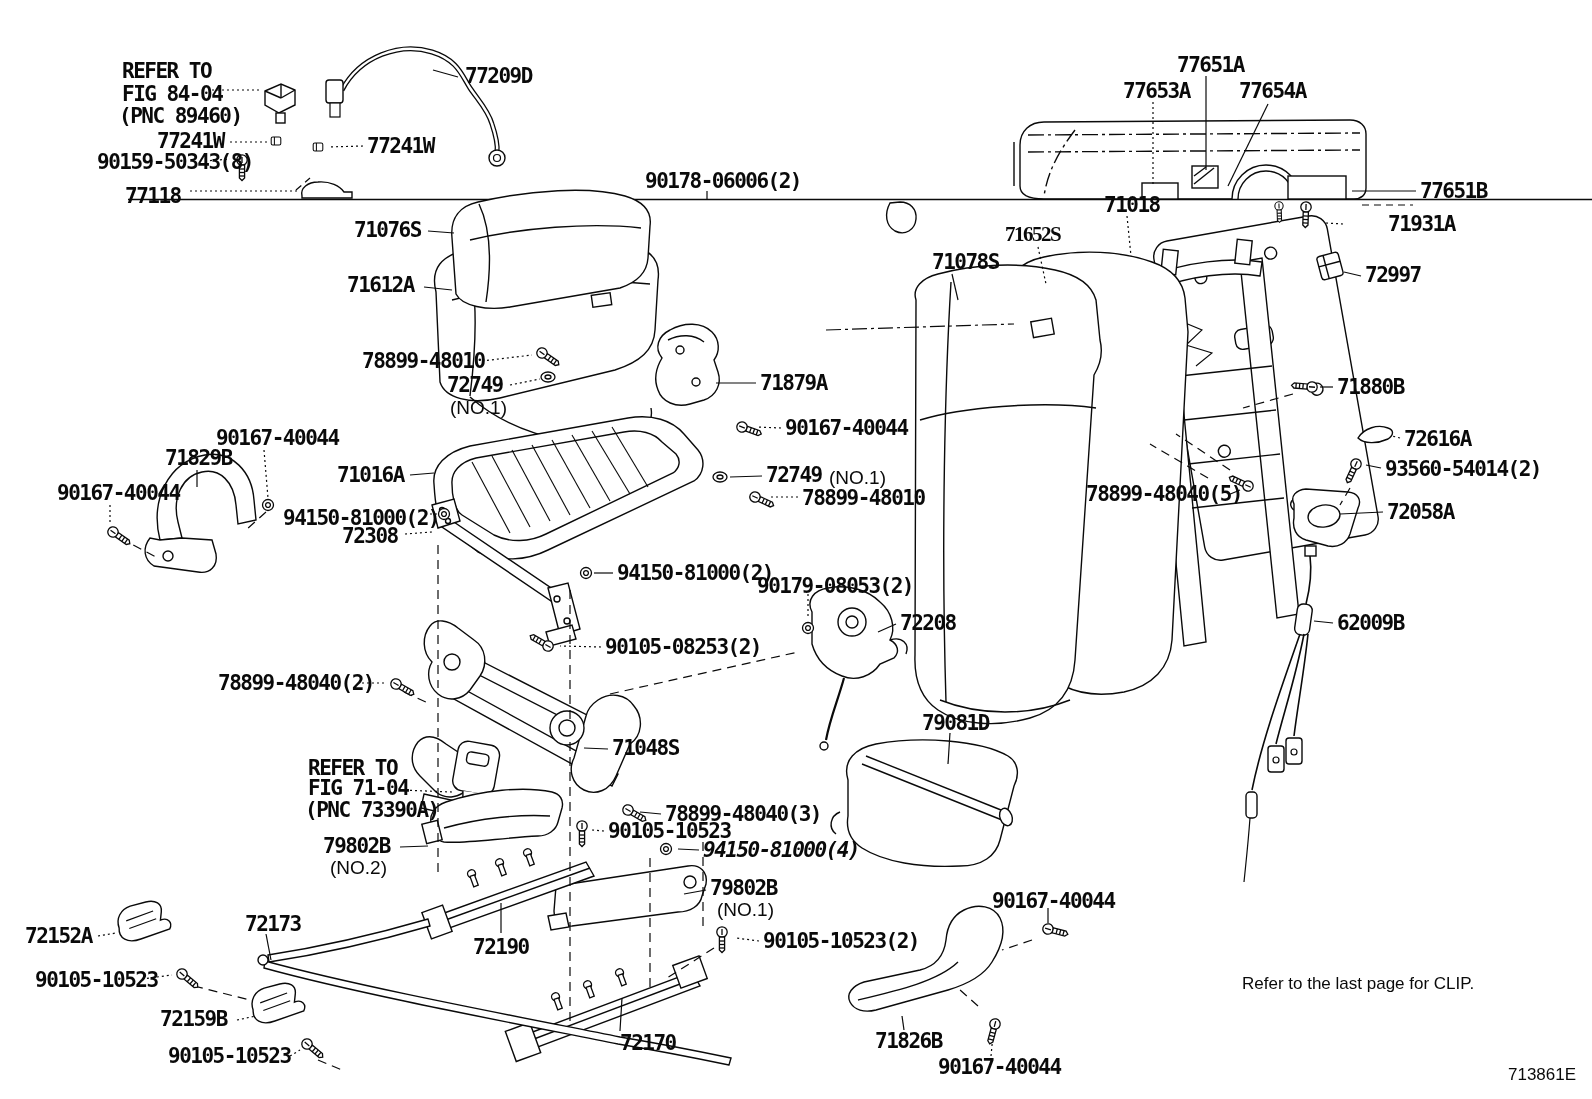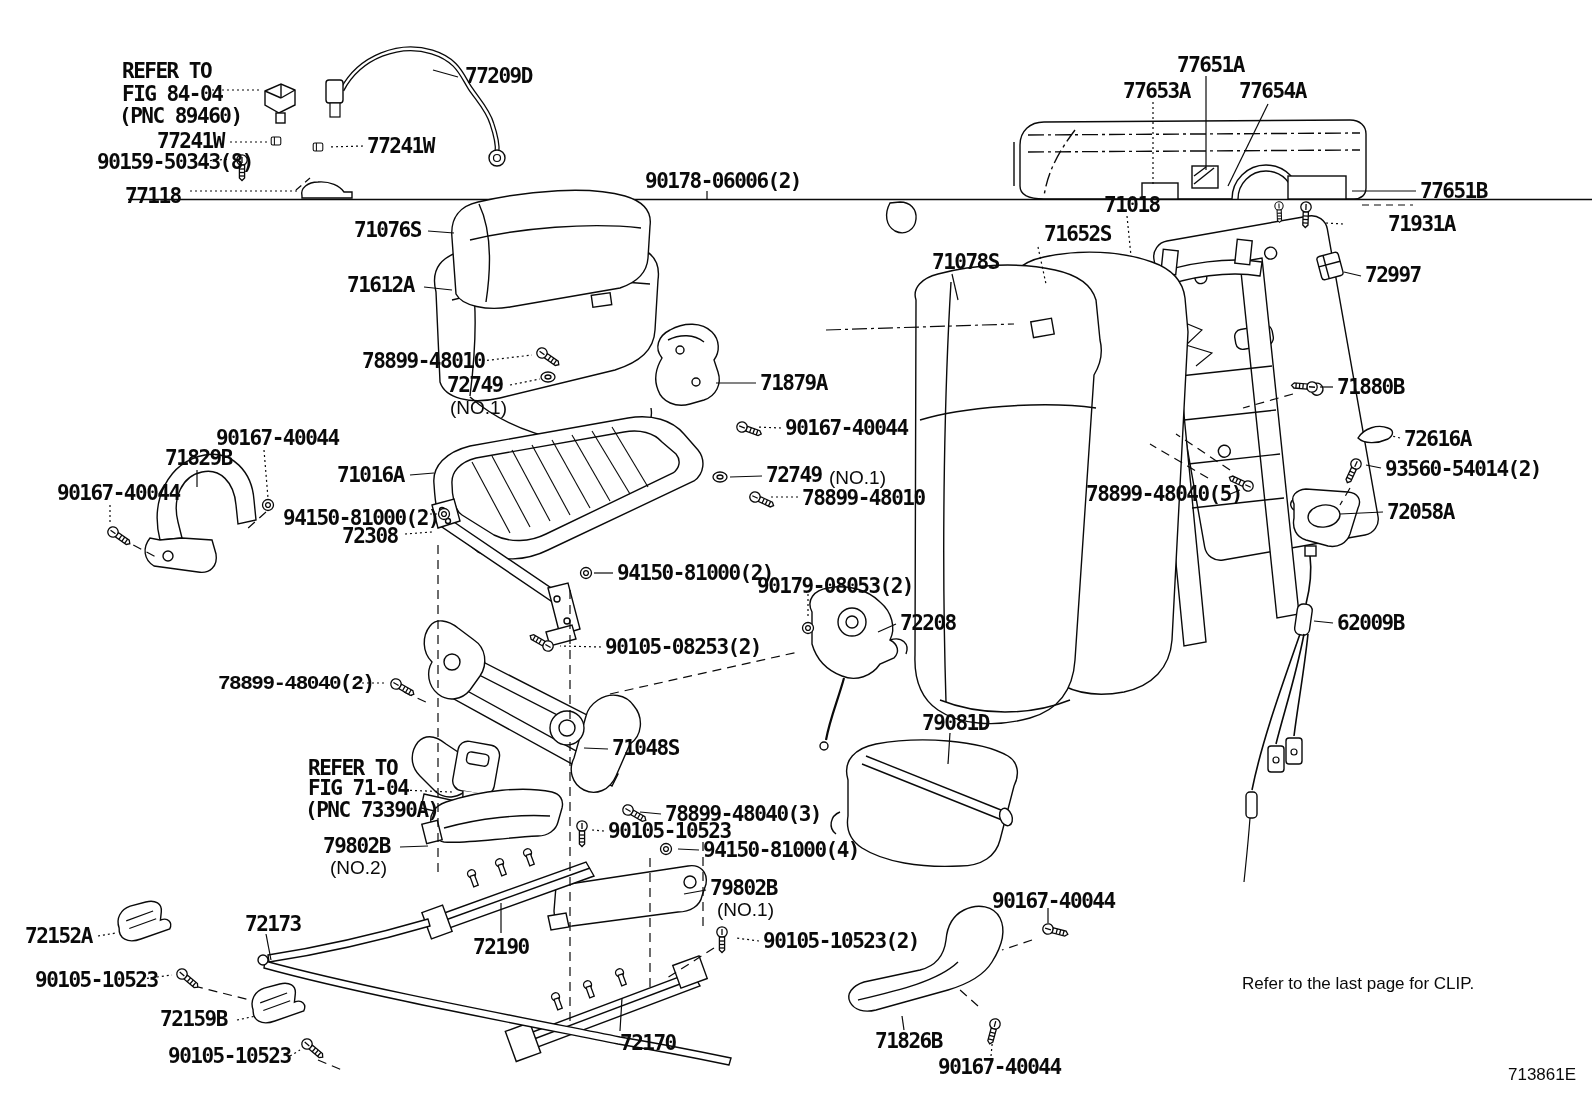--- a/index.html
+++ b/index.html
@@ -429,30 +429,30 @@
       <span class="lbl" style="left: 342px; top: 526px;">72308</span>
       <span class="lbl" style="left: 760px; top: 373px;">71879A</span>
       <span class="lbl" style="left: 785px; top: 418px;">90167-40044</span>
       <span class="lbl" style="left: 766px; top: 465px;">72749</span>
       <span class="lbl sub" style="left: 829px; top: 468px;">(NO.1)</span>
       <span class="lbl" style="left: 802px; top: 488px;">78899-48010</span>
       <span class="lbl" style="left: 617px; top: 563px;">94150-81000(2)</span>
       <span class="lbl" style="left: 757px; top: 576px;">90179-08053(2)</span>
       <span class="lbl" style="left: 605px; top: 637px;">90105-08253(2)</span>
       <span class="lbl" style="left: 900px; top: 613px;">72208</span>
-      <span class="lbl" style="left: 218px; top: 673px; font-family: Liberation Mono, monospace;">78899-48040(2)</span>
+      <span class="lbl" style="left: 218px; top: 673px;">78899-48040(2)</span>
       <span class="lbl" style="left: 612px; top: 738px;">71048S</span>
       <span class="lbl" style="left: 308px; top: 758px;">REFER TO</span>
       <span class="lbl" style="left: 308px; top: 778px;">FIG 71-04</span>
       <span class="lbl" style="left: 305px; top: 800px;">(PNC 73390A)</span>
       <span class="lbl" style="left: 323px; top: 836px;">79802B</span>
       <span class="lbl sub" style="left: 330px; top: 858px;">(NO.2)</span>
       <span class="lbl" style="left: 665px; top: 804px;">78899-48040(3)</span>
       <span class="lbl" style="left: 608px; top: 821px;">90105-10523</span>
-      <span class="lbl" style="left: 703px; top: 840px;">94150-81000(4)</span>
+      <span class="lbl" style="left: 703px; top: 840px; font-style: italic;">94150-81000(4)</span>
       <span class="lbl" style="left: 710px; top: 878px;">79802B</span>
       <span class="lbl sub" style="left: 717px; top: 900px;">(NO.1)</span>
       <span class="lbl" style="left: 922px; top: 713px;">79081D</span>
       <span class="lbl" style="left: 763px; top: 931px;">90105-10523(2)</span>
       <span class="lbl" style="left: 473px; top: 937px;">72190</span>
       <span class="lbl" style="left: 620px; top: 1033px;">72170</span>
       <span class="lbl" style="left: 25px; top: 926px;">72152A</span>
       <span class="lbl" style="left: 35px; top: 970px;">90105-10523</span>
       <span class="lbl" style="left: 245px; top: 914px;">72173</span>
       <span class="lbl" style="left: 160px; top: 1009px;">72159B</span>
@@ -460,21 +460,21 @@
       <span class="lbl" style="left: 992px; top: 891px;">90167-40044</span>
       <span class="lbl" style="left: 875px; top: 1031px;">71826B</span>
       <span class="lbl" style="left: 938px; top: 1057px;">90167-40044</span>
       <span class="lbl" style="left: 1177px; top: 55px;">77651A</span>
       <span class="lbl" style="left: 1123px; top: 81px;">77653A</span>
       <span class="lbl" style="left: 1239px; top: 81px;">77654A</span>
       <span class="lbl" style="left: 1104px; top: 195px;">71018</span>
       <span class="lbl" style="left: 1420px; top: 181px;">77651B</span>
       <span class="lbl" style="left: 1347px; top: 214px; margin-left: 41px;">71931A</span>
       <span class="lbl" style="left: 1365px; top: 265px;">72997</span>
-      <span class="lbl" style="left: 1044px; top: 224px;">71652S</span>
+      <span class="lbl" style="left: 1005px; top: 224px; font-family: Liberation Serif, serif;">71652S</span>
       <span class="lbl" style="left: 932px; top: 252px;">71078S</span>
       <span class="lbl" style="left: 1337px; top: 377px;">71880B</span>
       <span class="lbl" style="left: 1404px; top: 429px;">72616A</span>
       <span class="lbl" style="left: 1385px; top: 459px;">93560-54014(2)</span>
       <span class="lbl" style="left: 1086px; top: 484px;">78899-48040(5)</span>
       <span class="lbl" style="left: 1387px; top: 502px;">72058A</span>
       <span class="lbl" style="left: 1337px; top: 613px;">62009B</span>
       <span class="lbl note" style="left: 1242px; top: 975px;">Refer to the last page for CLIP.</span>
       <span class="lbl note" style="left: 1508px; top: 1066px;">713861E</span>
     </div>

